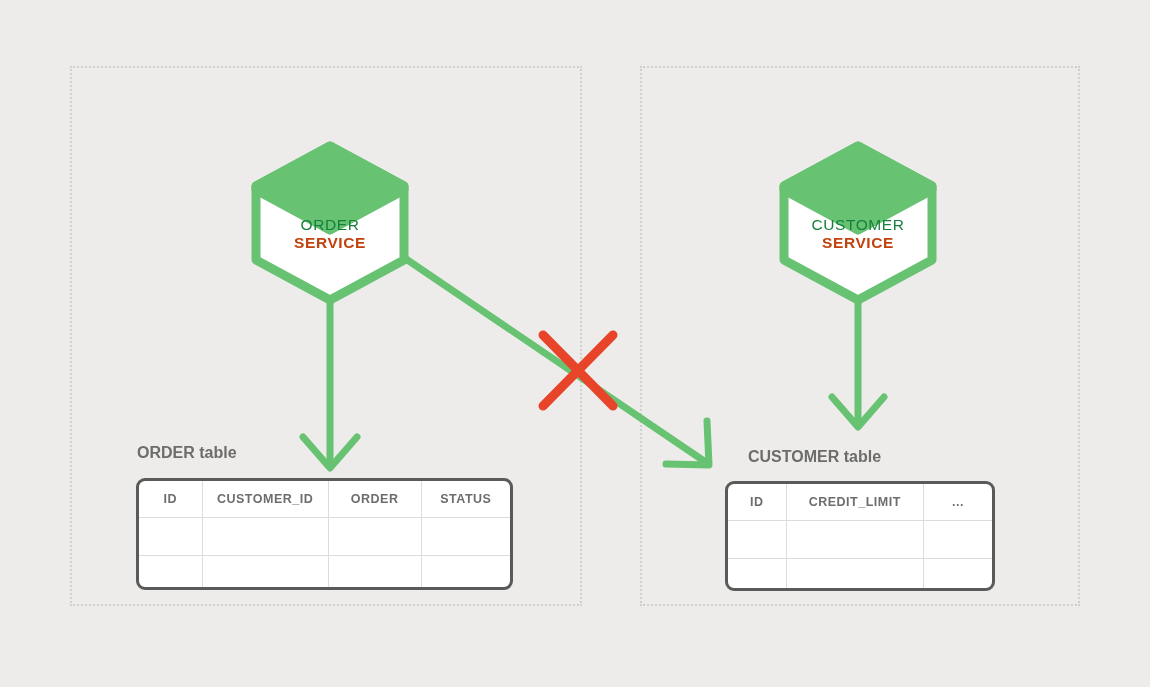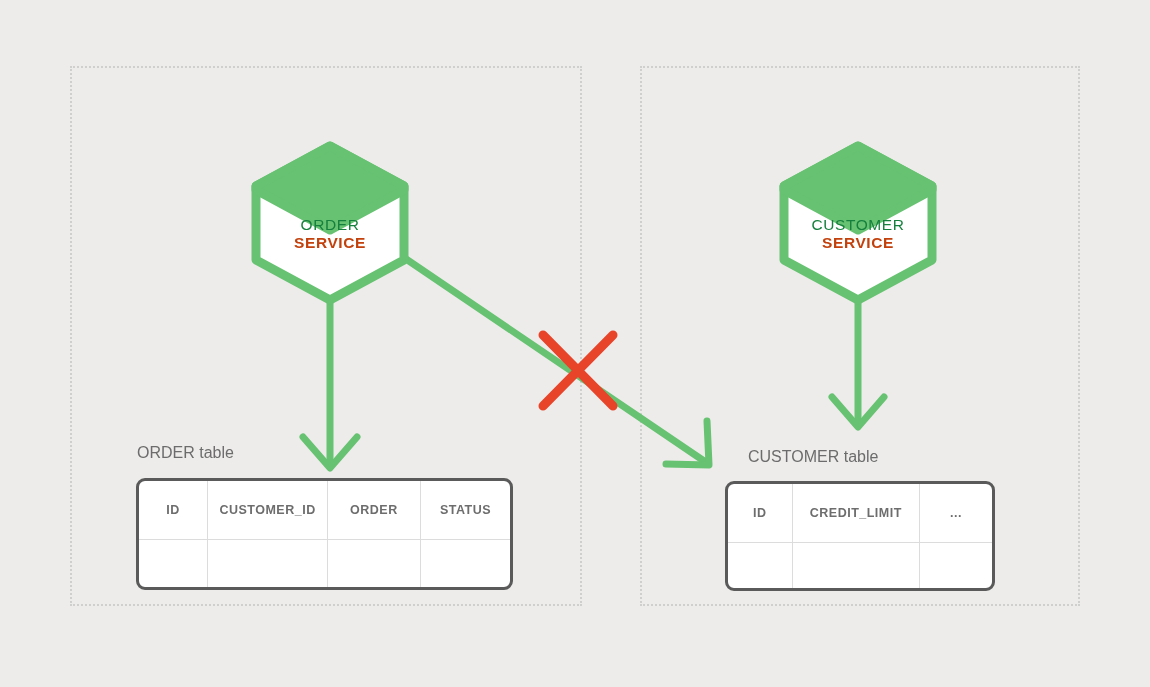--- a/index.html
+++ b/index.html
@@ -64,21 +64,21 @@
     left: 0; top: 0;
     width: 1150px; height: 687px;
     pointer-events: none;
   }
 
   
   .tbl-caption {
     position: absolute;
     font-size: 16px;
     color: #6c6c6c;
-    font-weight: normal;
+    font-weight: bold;
     white-space: nowrap;
   }
   #cap-order    { left: 137px; top: 444px; }
   #cap-customer { left: 748px; top: 448px; }
 
   
   .ent-table {
     position: absolute;
     background: #ffffff;
     border: 3px solid #5a5a5a;
@@ -92,21 +92,21 @@
   .ent-table table {
     border-collapse: collapse;
     width: 100%;
     height: 100%;
     table-layout: fixed;
   }
   .ent-table th,
   .ent-table td {
     border-right: 1px solid #dcdcdc;
     border-bottom: 1px solid #dcdcdc;
-    padding: 11px;
+    padding: 0;
     margin: 0;
   }
   .ent-table th:last-child,
   .ent-table td:last-child { border-right: none; }
   .ent-table tr:last-child td { border-bottom: none; }
   .ent-table th {
     font-size: 12.5px;
     font-weight: bold;
     color: #6d6d6d;
     letter-spacing: .5px;

